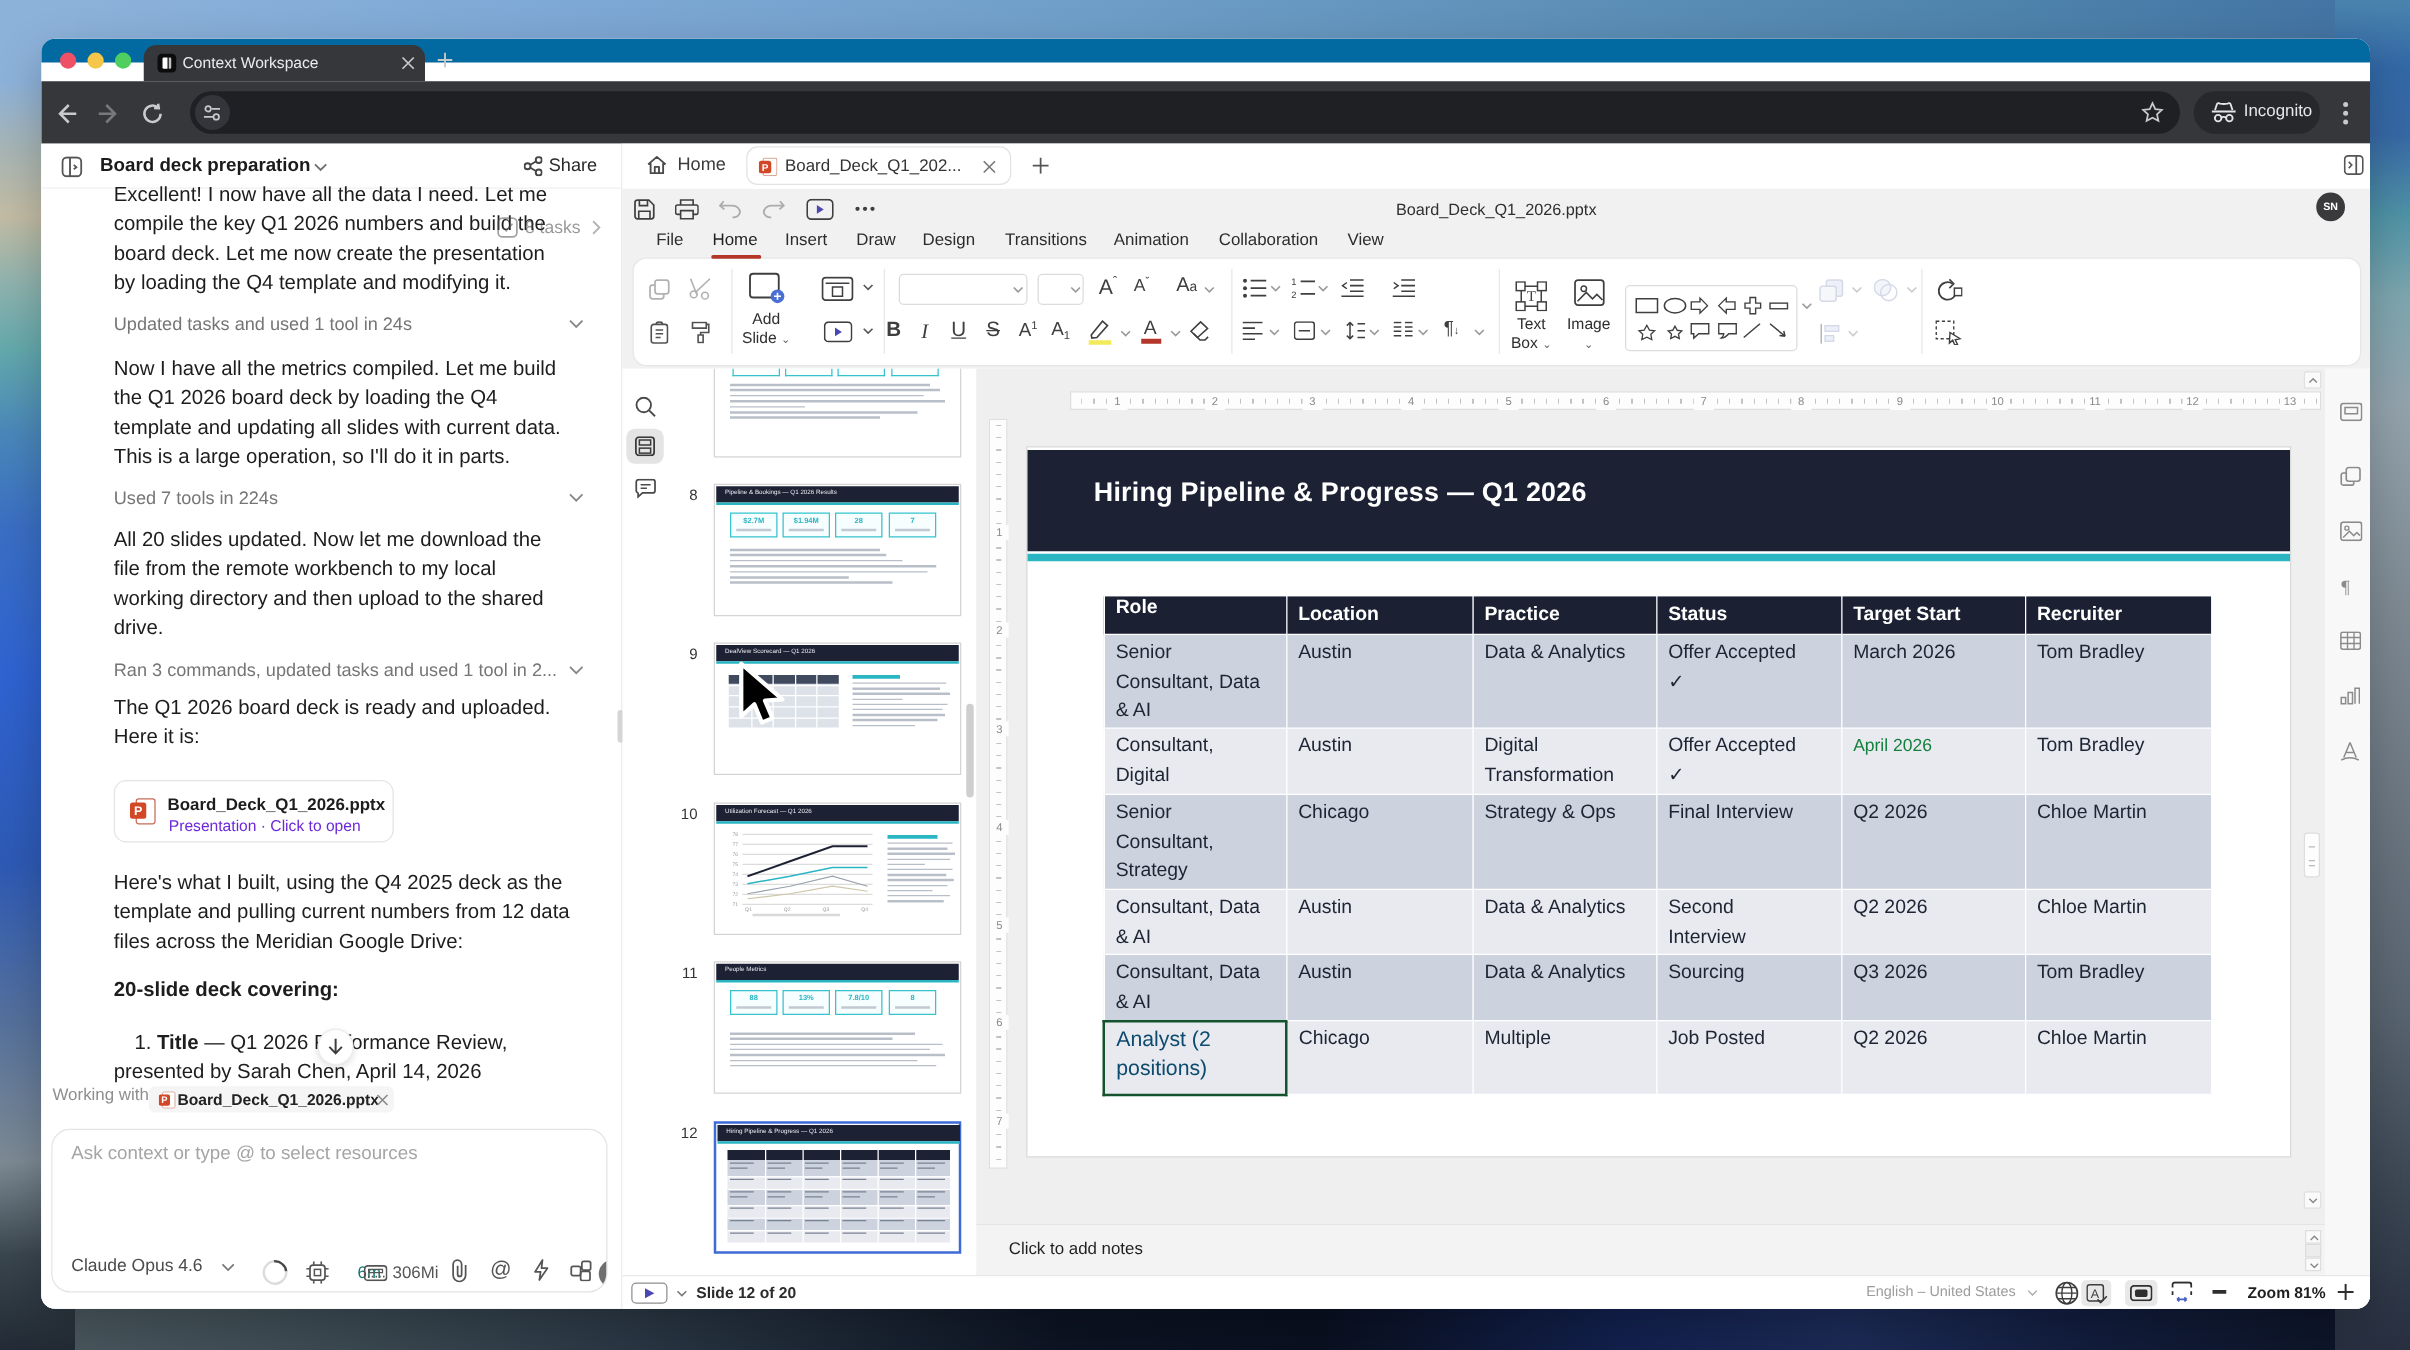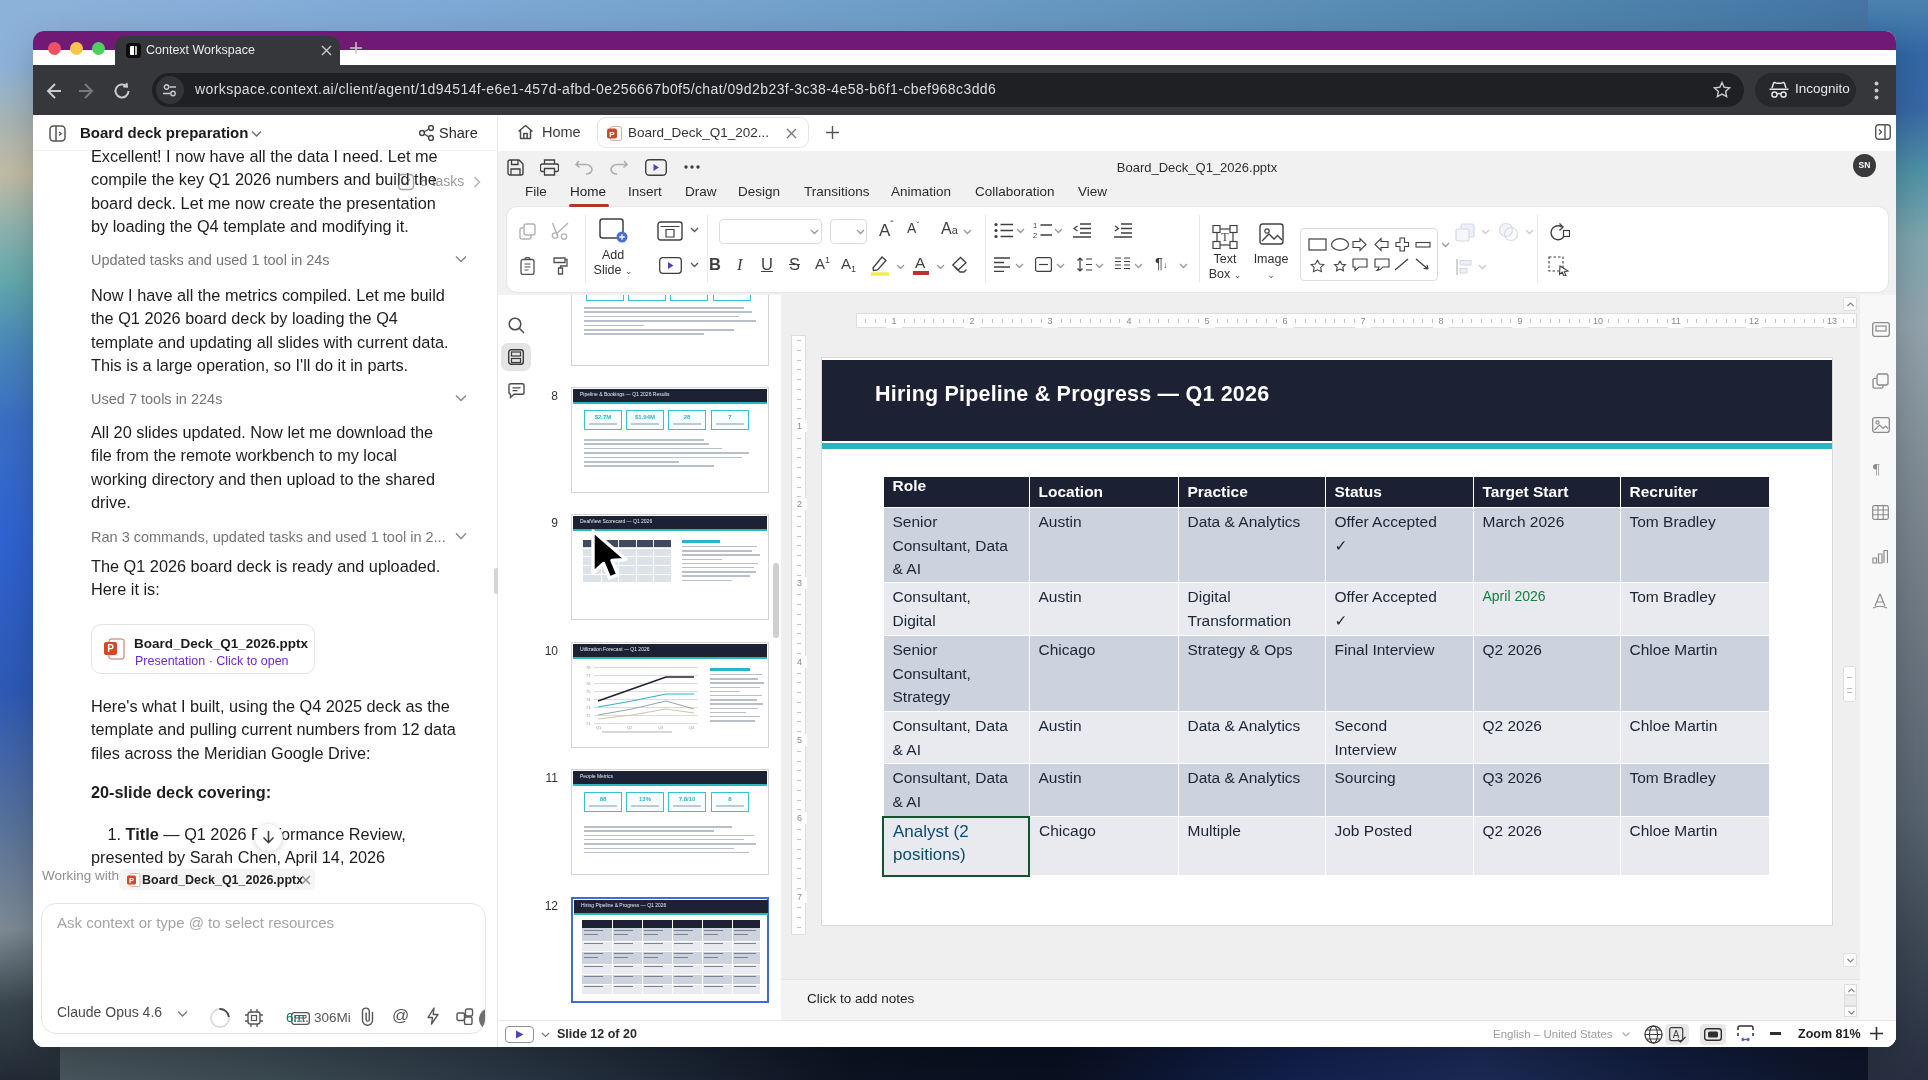--- a/index.html
+++ b/index.html
@@ -12,21 +12,21 @@
   #wallR { position:absolute; right:0; top:0; width:60px; height:1080px;
     background:linear-gradient(to bottom,#4a84ad 0%,#3268a6 5%,#3768a5 10%,#4f93a6 16%,#7da6af 22%,#93a3ad 30%,#7e8a93 45%,#6e7984 58%,#586470 75%,#3c4754 88%,#272f40 100%); }
   #wallT { position:absolute; left:40px; right:40px; top:0; height:40px;
     background:linear-gradient(to right,#8db2da 0%,#7fa9d6 20%,#6f9fc9 45%,#5e90b8 65%,#4e83ac 85%,#4373a2 100%); }
   #wallB { position:absolute; left:40px; right:40px; bottom:0; height:44px;
     background:linear-gradient(to right,#4a575e 0%,#3c4a52 12%,#2a3744 25%,#0c1322 44%,#0a1020 55%,#12204d 68%,#1c2a55 78%,#121d3d 88%,#0d1426 100%); }
   
   #win { position:absolute; left:33px; top:31px; width:1863px; height:1016px;
     border-radius:11px; background:#fff; overflow:hidden; box-shadow:0 12px 36px rgba(0,0,0,.22); }
   
-  #tabbar { position:absolute; left:0; top:0; width:100%; height:19px; background:#701a75; }
+  #tabbar { position:absolute; left:0; top:0; width:100%; height:19px; background:#0369a1; }
   .light { position:absolute; top:11px; width:13px; height:13px; border-radius:50%; }
   #tab { position:absolute; left:82px; top:5px; width:225px; height:29px; background:#36373b; border-radius:10px 10px 0 0; }
   #urlbar { position:absolute; left:0; top:34px; width:100%; height:50px; background:#36373b; }
   #urlpill { position:absolute; left:119px; top:8px; width:1592px; height:34px; border-radius:17px; background:#1f2023; }
   #incog { position:absolute; left:1722px; top:8px; width:101px; height:34px; border-radius:17px; background:#27282b; }
   
   #app { position:absolute; left:0; top:84px; width:100%; height:932px; background:#fff; }
   .nav-ic { stroke:#c9cacc; stroke-width:2; fill:none; }
 </style>
 </head>
@@ -68,21 +68,20 @@
         <path class="nav-ic" d="M15.5 9 a6.5 6.5 0 1 1 -1.9 -4.6 M13.5 1 L14 4.6 L10.2 4.4"></path>
       </svg>
     <div id="urlpill">
       <div class="abs" style="left:4px;top:3px;width:28px;height:28px;border-radius:50%;background:#34353a;"></div>
       <svg class="abs" style="left:11px;top:11px;" width="14" height="13">
         <circle cx="3.5" cy="3" r="2.2" fill="none" stroke="#c8c9cb" stroke-width="1.4"></circle>
           <path d="M6.5 3 H13" stroke="#c8c9cb" stroke-width="1.4"></path>
         <circle cx="10" cy="9.5" r="2.2" fill="none" stroke="#c8c9cb" stroke-width="1.4"></circle>
           <path d="M0 9.5 H7.5" stroke="#c8c9cb" stroke-width="1.4"></path>
       </svg>
-      <div class="abs" style="left:43px;top:8px;font-size:14px;color:#dcdddf;letter-spacing:0.42px;">workspace.context.ai/client/agent/1d94514f-e6e1-457d-afbd-0e256667b0f5/chat/09d2b23f-3c38-4e58-b6f1-cbef968c3dd6</div>
       <svg class="abs" style="left:1561px;top:8px;" width="18" height="18">
           <path d="M9 1.5 L11.2 6.3 L16.5 6.9 L12.6 10.5 L13.7 15.7 L9 13.1 L4.3 15.7 L5.4 10.5 L1.5 6.9 L6.8 6.3 Z" fill="none" stroke="#c8c9cb" stroke-width="1.4"></path>
         </svg>
     </div>
     <div id="incog">
       <svg class="abs" style="left:14px;top:8px;" width="20" height="18">
         <path d="M3 7 L4.6 2.2 Q4.9 1.3 5.8 1.5 L7 1.9 Q10 2.6 13 1.9 L14.2 1.5 Q15.1 1.3 15.4 2.2 L17 7" fill="none" stroke="#e4e5e6" stroke-width="1.5"></path>
         <path d="M0.5 8.2 H19.5" stroke="#e4e5e6" stroke-width="1.6"></path>
         <circle cx="5.5" cy="13.5" r="2.6" fill="none" stroke="#e4e5e6" stroke-width="1.5"></circle>
         <circle cx="14.5" cy="13.5" r="2.6" fill="none" stroke="#e4e5e6" stroke-width="1.5"></circle>

